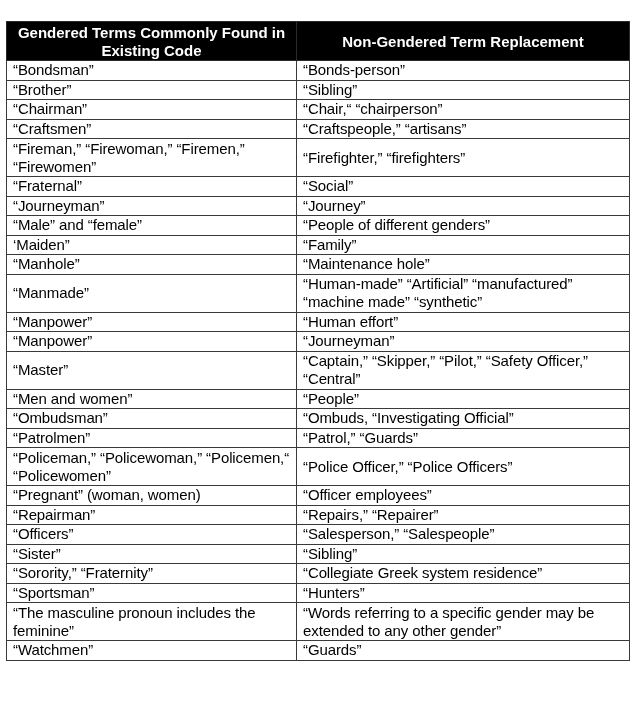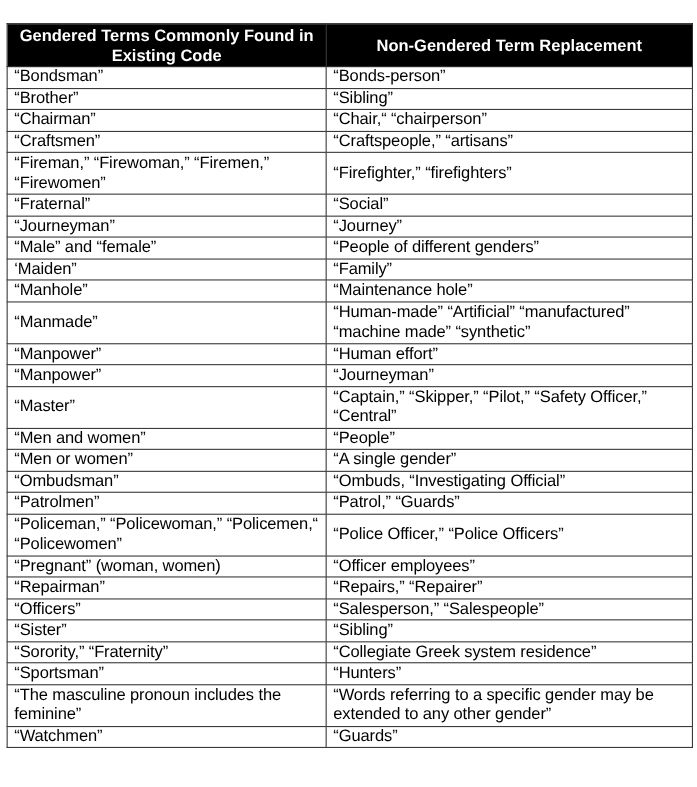--- a/index.html
+++ b/index.html
@@ -121,24 +121,20 @@
     </tr>
     <tr class="tall">
       <td>“Master”</td>
       <td>“Captain,” “Skipper,” “Pilot,” “Safety Officer,” “Central”</td>
     </tr>
     <tr>
       <td>“Men and women”</td>
       <td>“People”</td>
     </tr>
     <tr>
-      <td>“Men or women”</td>
-      <td>“A single gender”</td>
-    </tr>
-    <tr>
       <td>“Ombudsman”</td>
       <td>“Ombuds, “Investigating Official”</td>
     </tr>
     <tr>
       <td>“Patrolmen”</td>
       <td>“Patrol,”  “Guards”</td>
     </tr>
     <tr class="tall">
       <td>“Policeman,” “Policewoman,” “Policemen,“ “Policewomen”</td>
       <td>“Police Officer,” “Police Officers”</td>

